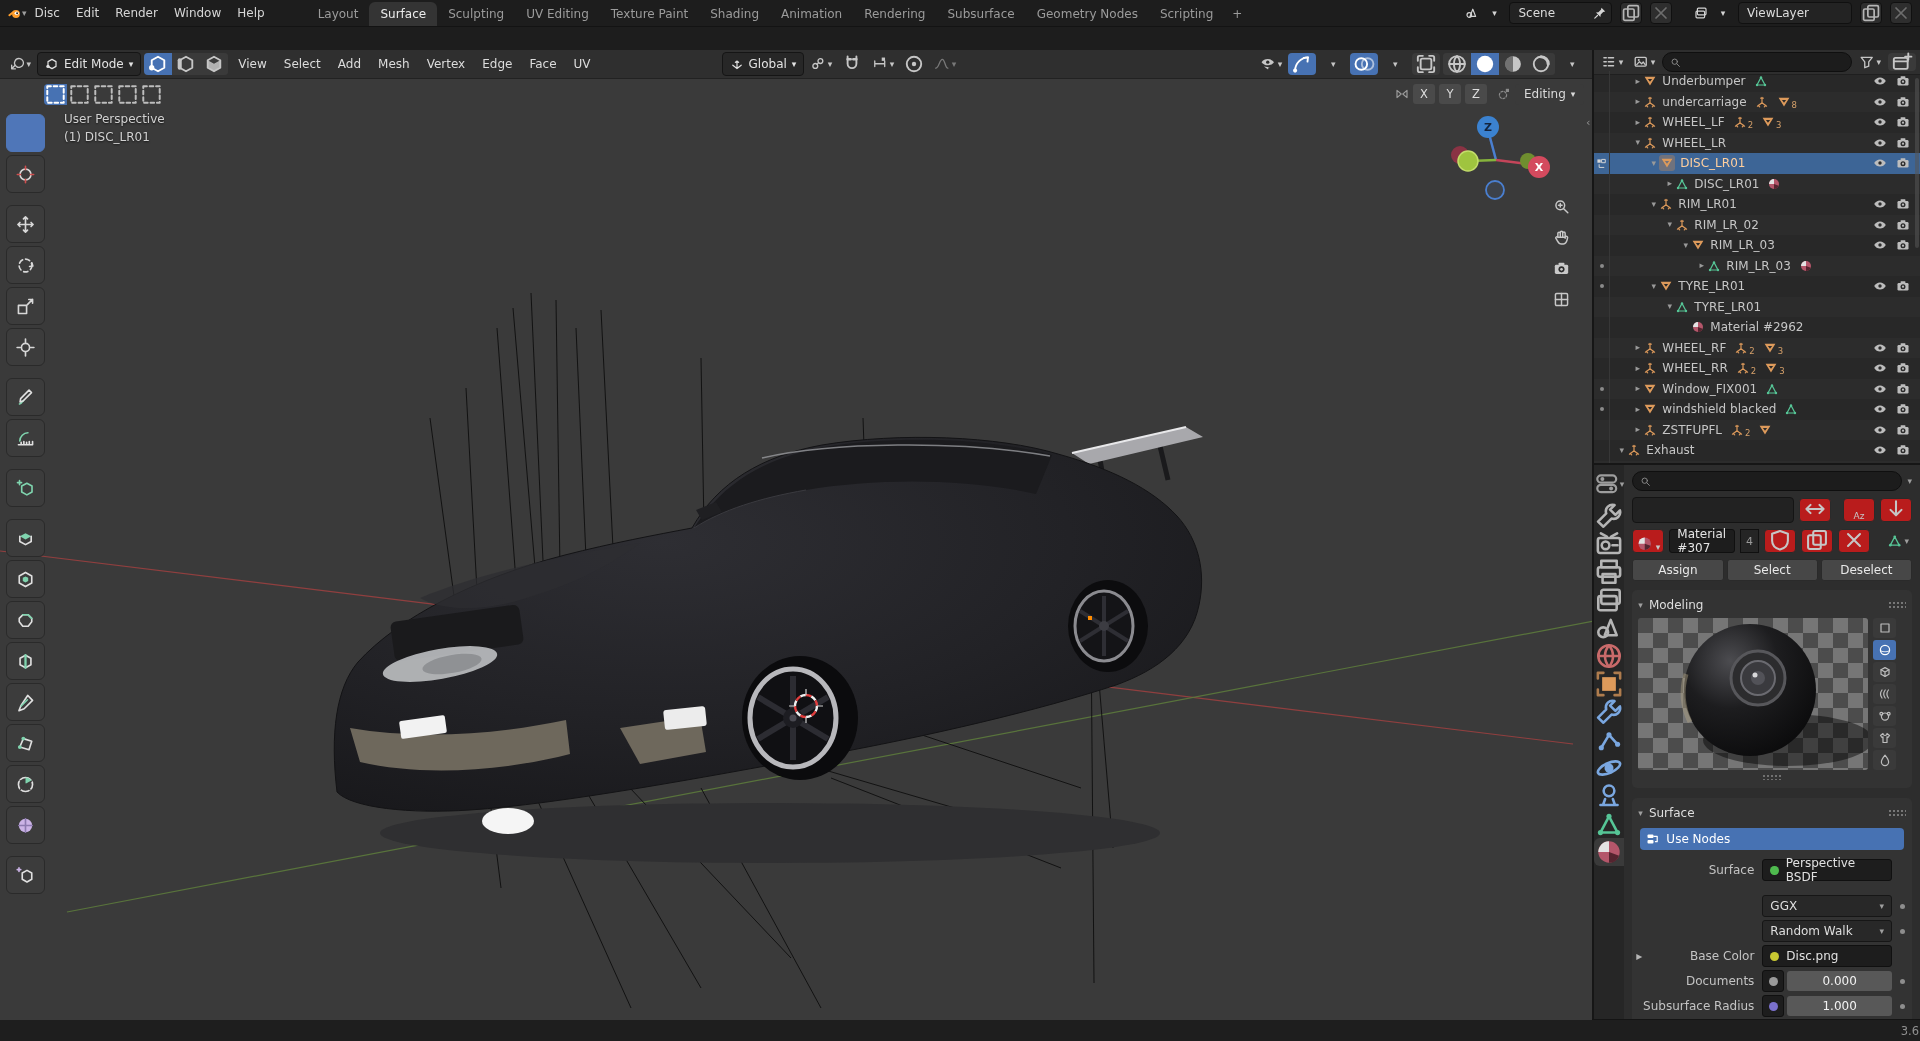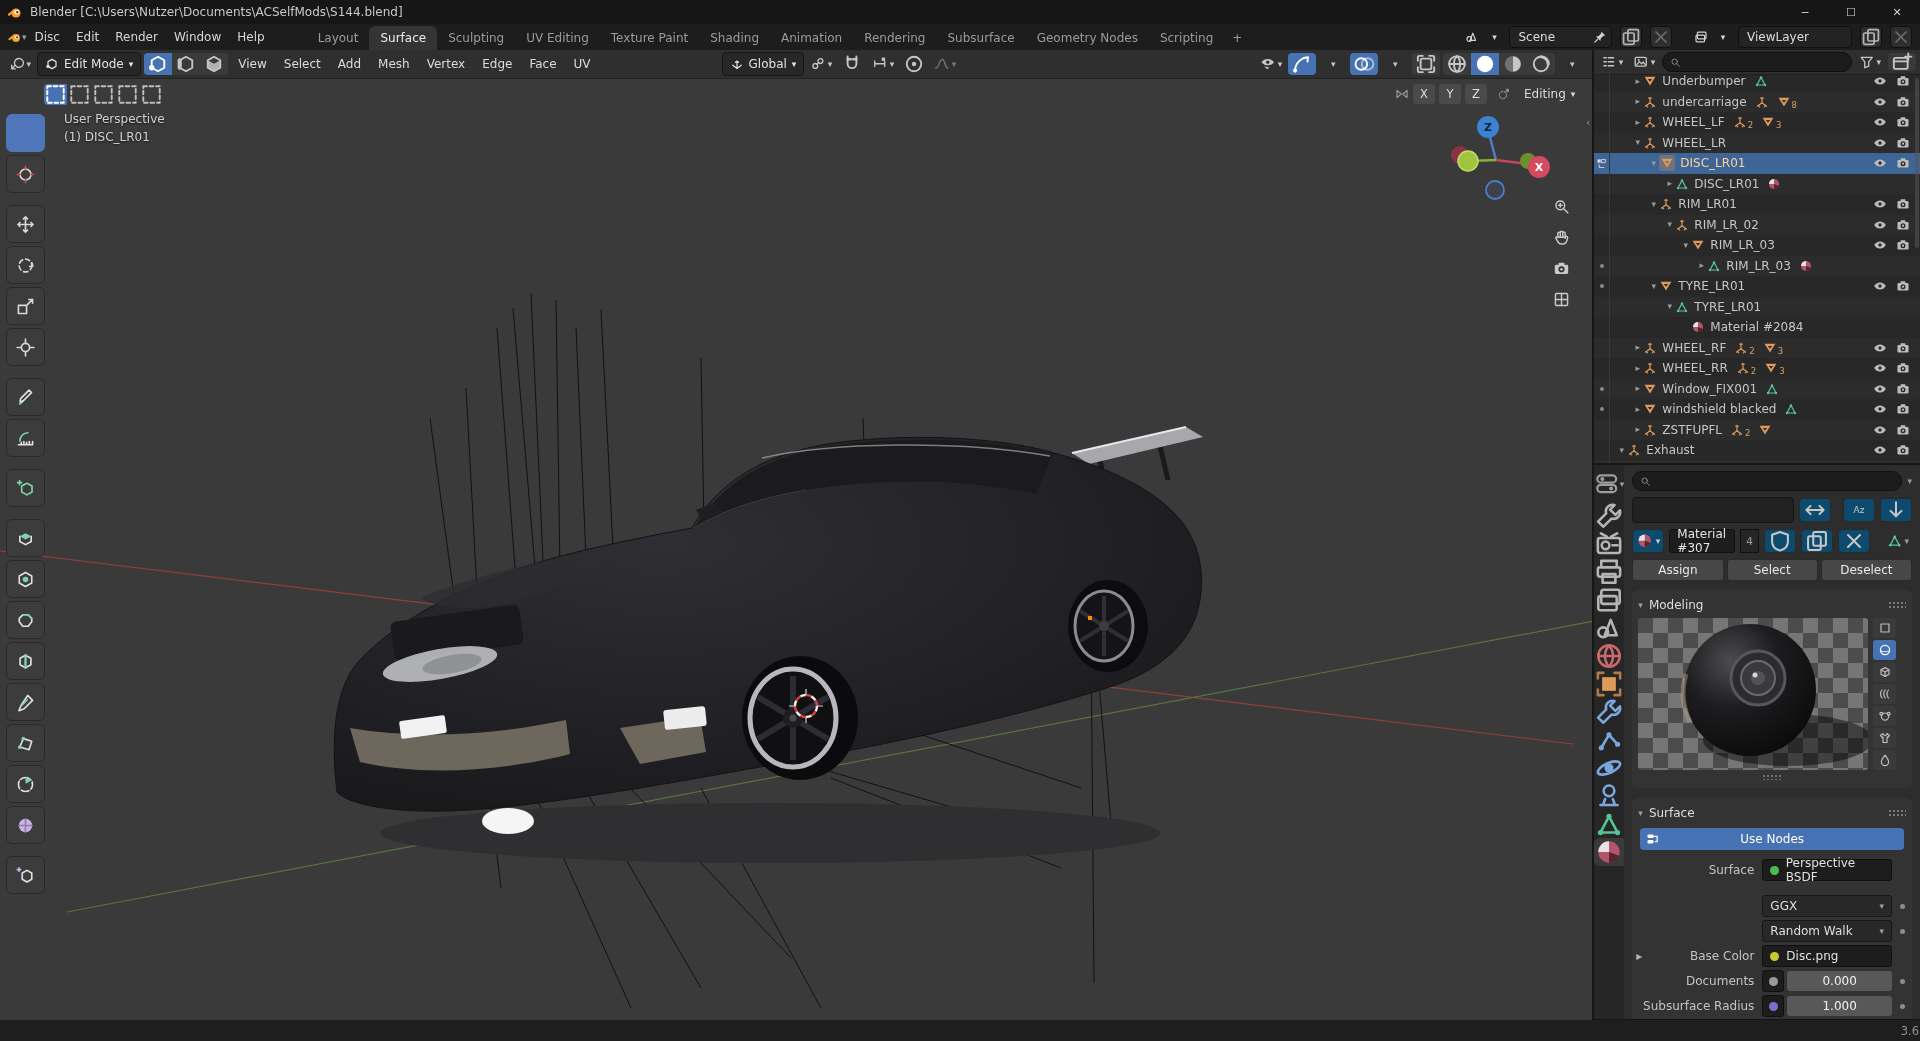--- a/index.html
+++ b/index.html
@@ -84,39 +84,39 @@
   .iconbox{background:rgba(210,140,80,.35);border-radius:3px;padding:1px;display:inline-flex}
   .oscroll{position:absolute;right:1px;top:28px;width:4px;height:170px;border-radius:2px;background:#555;opacity:.55}
   
   .properties{flex:1;display:flex;overflow:hidden;background:#2d2d2d}
   .pstrip{width:30px;background:#262626;display:flex;flex-direction:column;align-items:center;padding-top:5px;gap:0}
   .ptab{width:30px;height:28px;display:flex;align-items:center;justify-content:center;color:#9d9d9d}
   .ptab.active{background:#3a3a3a;border-radius:6px 0 0 6px}
   .pcontent{flex:1;padding:6px 8px 0 8px;overflow:hidden;position:relative}
   .prow{display:flex;align-items:center;gap:5px;margin-bottom:6px}
   .pbox{flex:1;height:24px;background:#222;border:1px solid #141414;border-radius:4px}
-  .sqbtn{display:inline-flex;align-items:center;justify-content:center;height:22px;min-width:24px;background:#0c4a6e;border:1px solid #2a2a2a;border-radius:4px;color:#c6c6c6;gap:2px;padding:0 3px}
+  .sqbtn{display:inline-flex;align-items:flex-end;justify-content:center;height:22px;min-width:24px;background:#b91c1c;border:1px solid #2a2a2a;border-radius:4px;color:#c6c6c6;gap:2px;padding:0 3px}
   .namefield{flex:1;display:flex;align-items:center;height:22px;background:#1d1d1d;border:1px solid #101010;border-radius:3px;color:#e3e3e3;padding:0 7px}
   .chip{display:inline-flex;align-items:center;justify-content:center;height:22px;min-width:17px;background:#252525;border:1px solid #101010;color:#9a9a9a;font-size:11px}
   .abtn{flex:1;height:20px;background:#474747;border:1px solid #2a2a2a;border-radius:3px;display:flex;align-items:center;justify-content:center;color:#e8e8e8}
   .panel{background:#333;border-radius:5px;margin-bottom:10px;padding:4px 6px 8px}
   .phead{display:flex;align-items:center;gap:6px;height:22px;color:#dedede}
   .dots{margin-left:auto;width:18px;height:8px;opacity:.5;
         background-image:radial-gradient(#bbb 1px,transparent 1.2px);background-size:4px 4px}
   .pimg-wrap{display:flex;gap:5px;margin-top:2px}
   .pimg{position:relative;width:230px;height:152px;border-radius:3px;overflow:hidden;
         background:repeating-conic-gradient(#767676 0% 25%, #4c4c4c 0% 50%) 0 0/30px 30px}
   .ptypes{display:flex;flex-direction:column;gap:2px}
   .ptype{width:23px;height:20px;background:#3a3a3a;border-radius:3px;display:flex;align-items:center;justify-content:center;color:#bdbdbd}
   .ptype.on{background:#4772b3;color:#fff}
   .dragdots{margin:4px auto 0;width:20px;height:6px;opacity:.45;
         background-image:radial-gradient(#bbb 1px,transparent 1.2px);background-size:4px 4px}
   .usenodes{display:flex;align-items:center;height:22px;background:#4772b3;border-radius:4px;margin:4px 2px 10px;color:#fff}
   .usenodes .ic{margin:0 6px}
-  .usenodes .lbl{flex:1;text-align:center;margin-right:26px}
+  .usenodes .lbl{flex:1;margin-right:26px}
   .frow{display:flex;align-items:center;height:20px;margin-bottom:5px;position:relative;padding-right:14px}
   .frow.gap{margin-top:16px}
   .flab{width:116px;flex:0 0 auto;display:flex;align-items:center;justify-content:flex-end;gap:4px;color:#c3c3c3;padding-right:8px;white-space:nowrap}
   .flab .exp{position:absolute;left:-2px;color:#b5b5b5}
   .fnode{flex:1;display:flex;align-items:center;gap:7px;height:20px;background:#1d1d1d;border:1px solid #101010;border-radius:3px;padding:0 7px;color:#e0e0e0}
   .fdot{width:9px;height:9px;border-radius:50%;display:inline-block}
   .fdrop{flex:1;display:flex;align-items:center;height:20px;background:#282828;border:1px solid #161616;border-radius:3px;padding:0 7px;color:#dedede}
   .fdrop .chev{margin-left:auto}
   .ftog{width:20px;height:20px;background:#1d1d1d;border:1px solid #101010;border-radius:3px;display:flex;align-items:center;justify-content:center;margin-right:3px;flex:0 0 auto}
   .fslider{flex:1;height:20px;background:#585858;border-radius:3px;display:flex;align-items:center;justify-content:center;color:#f2f2f2}
@@ -126,36 +126,20 @@
   .statusbar{position:absolute;left:0;bottom:0;width:1920px;height:21px;background:#1e1e1e;border-top:1px solid #141414;
              display:flex;align-items:center;padding:0 10px;color:#8f8f8f;font-size:11.5px}
   .statusbar .ver{margin-left:auto}
   .shint{display:flex;gap:3px;opacity:.6;margin-right:190px}
 </style>
 </head>
 <body>
 
 <div id="app">
 
-  <div class="titlebar">
-    <span class="ic">
-      <svg viewBox="0 0 14 14">
-          <path d="M1 9.6L6.4 5.4" stroke="#ff9e2c" stroke-width="2.4" stroke-linecap="round"></path>
-          <circle cx="8" cy="8" r="4.6" fill="#ff9e2c"></circle>
-          <ellipse cx="8.8" cy="7.2" rx="2.5" ry="2.1" fill="#fff"></ellipse>
-          <circle cx="9.3" cy="7.2" r="1.1" fill="#1d1d1d"></circle>
-        </svg>
-    </span>
-    <span class="title">Blender [C:\Users\Nutzer\Documents\ACSelfMods\S144.blend]</span>
-    <div class="wincontrols">
-      <span class="winbtn">─</span>
-      <span class="winbtn">☐</span>
-      <span class="winbtn">✕</span>
-    </div>
-  </div>
 
   <div class="topbar">
     <span class="ic">
       <svg viewBox="0 0 14 14">
           <path d="M1.4 9.2L6 5.6" stroke="#ff9e2c" stroke-width="2" stroke-linecap="round"></path>
           <circle cx="8" cy="8" r="3.9" fill="#ff9e2c"></circle>
           <ellipse cx="8.7" cy="7.3" rx="2.1" ry="1.8" fill="#fff"></ellipse>
           <circle cx="9.1" cy="7.3" r=".95" fill="#1d1d1d"></circle>
         </svg>
     </span>
@@ -1172,21 +1156,21 @@
     <span class="gut"></span>
     <span style="width:70px;flex:0 0 auto"></span>
               <span class="ic sm"></span>
               <span class="ic ">
                 <svg viewBox="0 0 14 14">
                   <circle cx="7" cy="7" r="5" fill="#b4566a"></circle>
                   <path d="M7 2a5 5 0 00-5 5h5z" fill="#e3e3e3"></path>
                   <path d="M7 7l4.7 1.7A5 5 0 017 12z" fill="#55242f"></path>
                 </svg>
               </span>
-    <span class="olabel">Material #2084</span>
+    <span class="olabel">Material #2962</span>
     <span class="ospace"></span>
             </div>
             <div class="orow alt">
     <span class="gut"></span>
     <span style="width:22px;flex:0 0 auto"></span>
               <span class="ic sm" style="color:#9a9a9a">
                 <span style="font-size:9px;line-height:1">▸</span>
               </span>
               <span class="ic " style="color:#dd9a5b">
                 <svg viewBox="0 0 14 14" fill="none" stroke="currentColor" stroke-width="1.2" stroke-linecap="round" stroke-linejoin="round">

